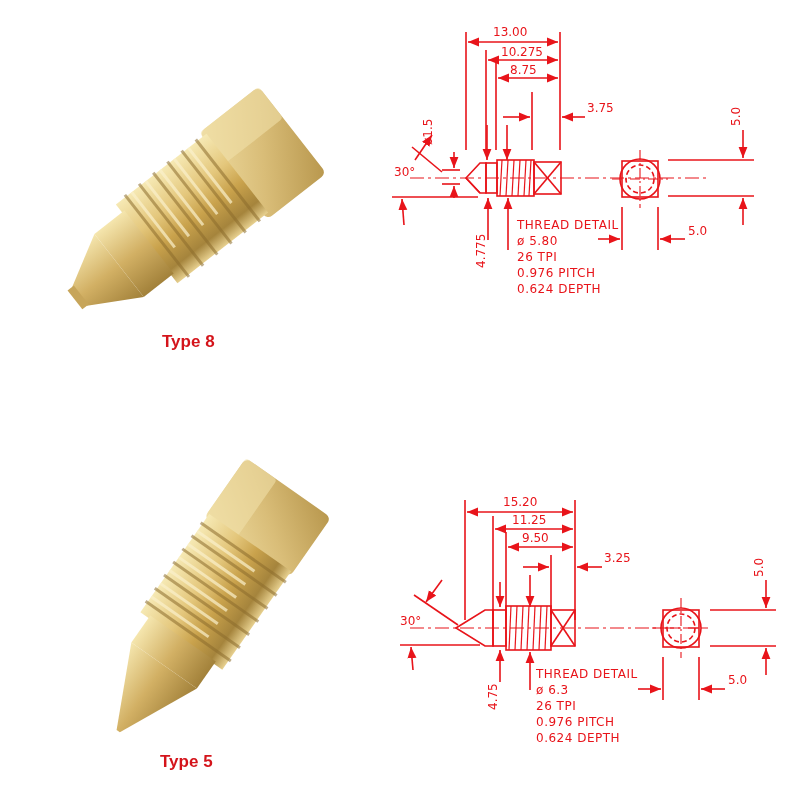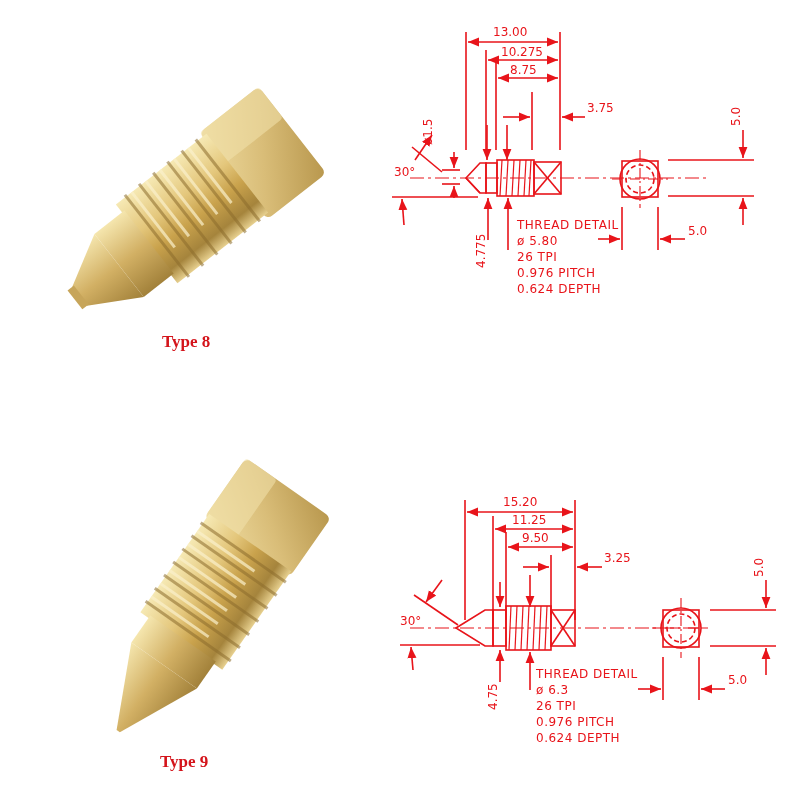--- a/index.html
+++ b/index.html
@@ -1,21 +1,21 @@
 <!DOCTYPE html>
 <html><head>
 <meta charset="utf-8">
 <style>
   html, body { margin: 0; padding: 0; background: #ffffff; }
   body { width: 800px; height: 800px; position: relative; overflow: hidden; font-family: "Liberation Sans", sans-serif; }
   .panel { position: absolute; left: 0; width: 800px; height: 400px; }
   .panel.top { top: 0; }
   .panel.bottom { top: 400px; }
   .photo { position: absolute; }
-  .type-label { position: absolute; font-family: Liberation Serif, serif; font-weight: bold; font-size: 17px; color: #d4141b; }
+  .type-label { position: absolute; font-family: Liberation Sans, sans-serif; font-weight: bold; font-size: 17px; color: #d4141b; }
   .drawing { position: absolute; left: 380px; top: 0; width: 420px; height: 400px; }
   .dim-text { font-family: "DejaVu Sans", sans-serif; font-size: 12px; fill: #e8141a; }
   .thread-text { font-family: "DejaVu Sans", sans-serif; font-size: 12px; fill: #e8141a; letter-spacing: 0.5px; }
 </style>
 </head>
 <body>
 
 <svg width="0" height="0" style="position:absolute">
   <defs>
     <marker id="arr" viewBox="0 0 10 10" refX="10" refY="5" markerWidth="7" markerHeight="7" orient="auto-start-reverse">
@@ -182,21 +182,21 @@
         <line x1="161" y1="110" x2="161" y2="180"></line>
         <line x1="177" y1="110" x2="177" y2="180"></line>
         <line x1="193" y1="110" x2="193" y2="180"></line>
         <line x1="209" y1="110" x2="209" y2="180"></line>
       </g>
       <rect x="80" y="120" width="33" height="80" fill="url(#brassTip)"></rect>
       <polygon points="80,120 0,158 0,162 80,200" fill="url(#brassTip)"></polygon>
     </g>
   </svg>
 
-  <div class="type-label" style="left:160px;top:352px">Type 9</div>
+  <div class="type-label" style="left:160px;top:352px">Type 5</div>
 
   <svg class="drawing" viewBox="0 0 420 400" width="420" height="400">
     <g stroke="#e8141a" stroke-width="1.6" fill="none">
       <line x1="85" y1="100" x2="85" y2="220"></line>
       <line x1="113" y1="116" x2="113" y2="220"></line>
       <line x1="126" y1="132" x2="126" y2="220"></line>
       <line x1="195" y1="100" x2="195" y2="220"></line>
       <line x1="171" y1="155" x2="171" y2="215"></line>
       <line x1="87" y1="112" x2="193" y2="112" marker-start="url(#arr)" marker-end="url(#arr)"></line>
       <line x1="115" y1="129" x2="193" y2="129" marker-start="url(#arr)" marker-end="url(#arr)"></line>

